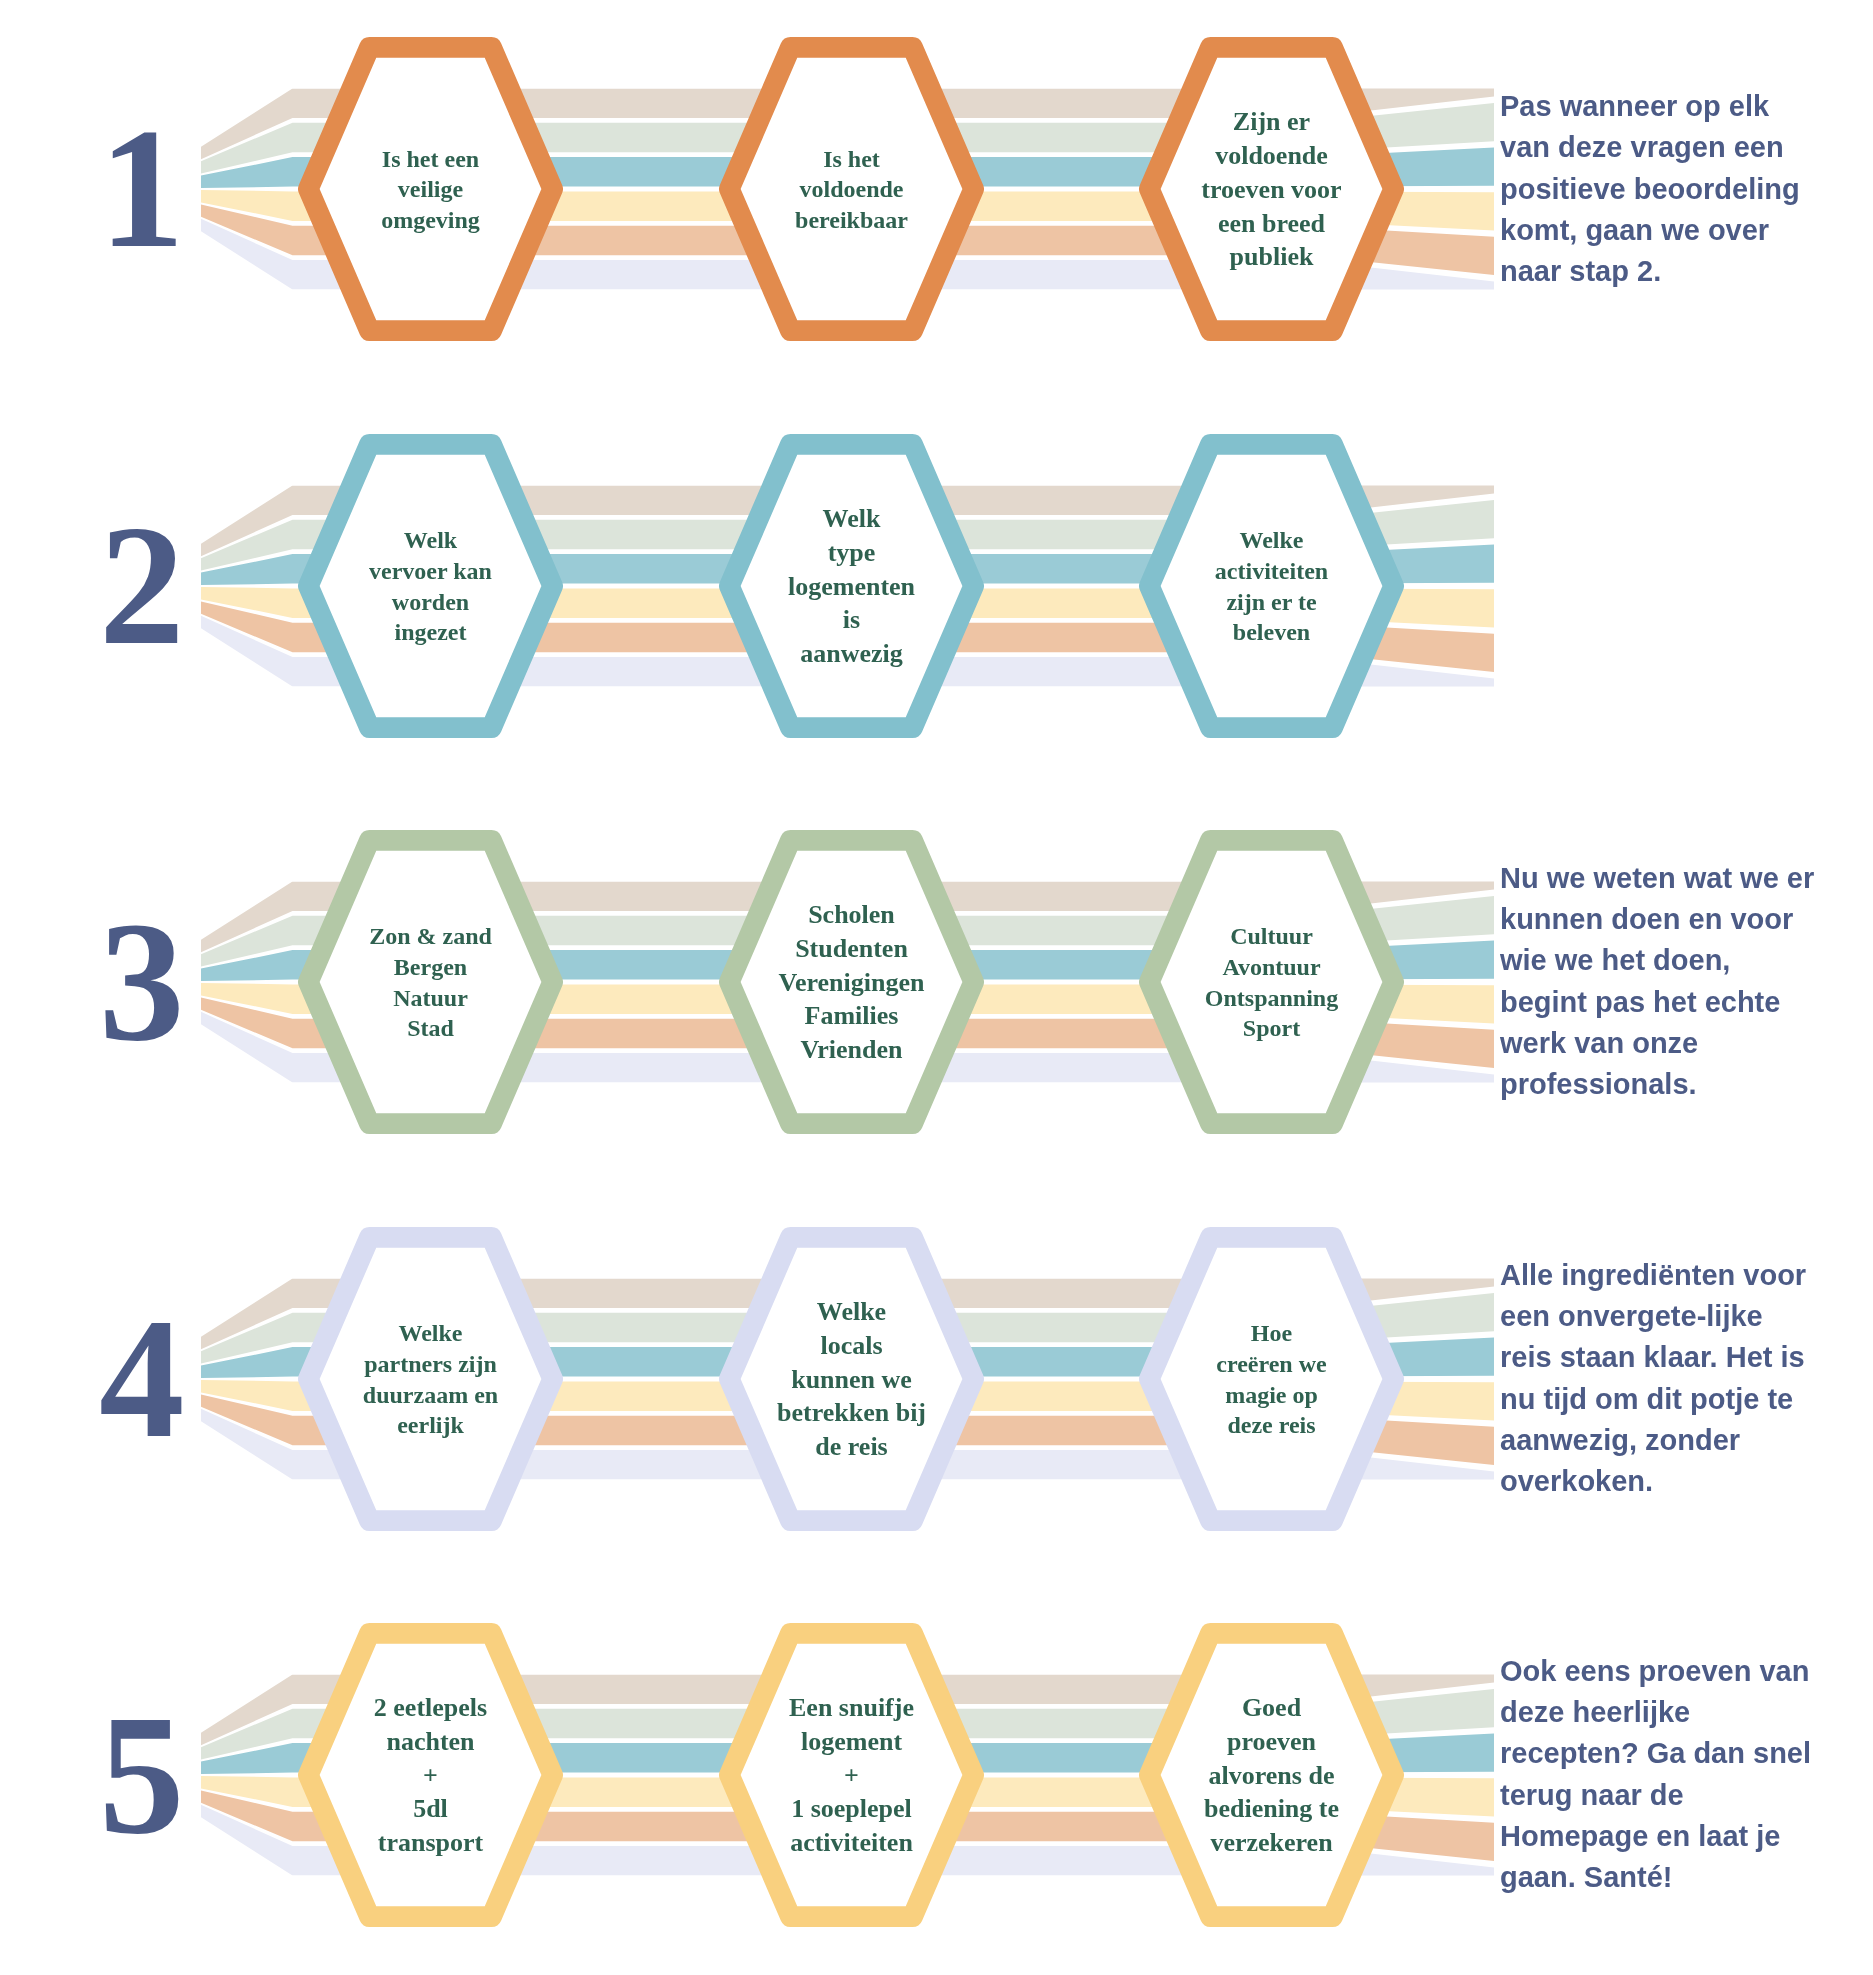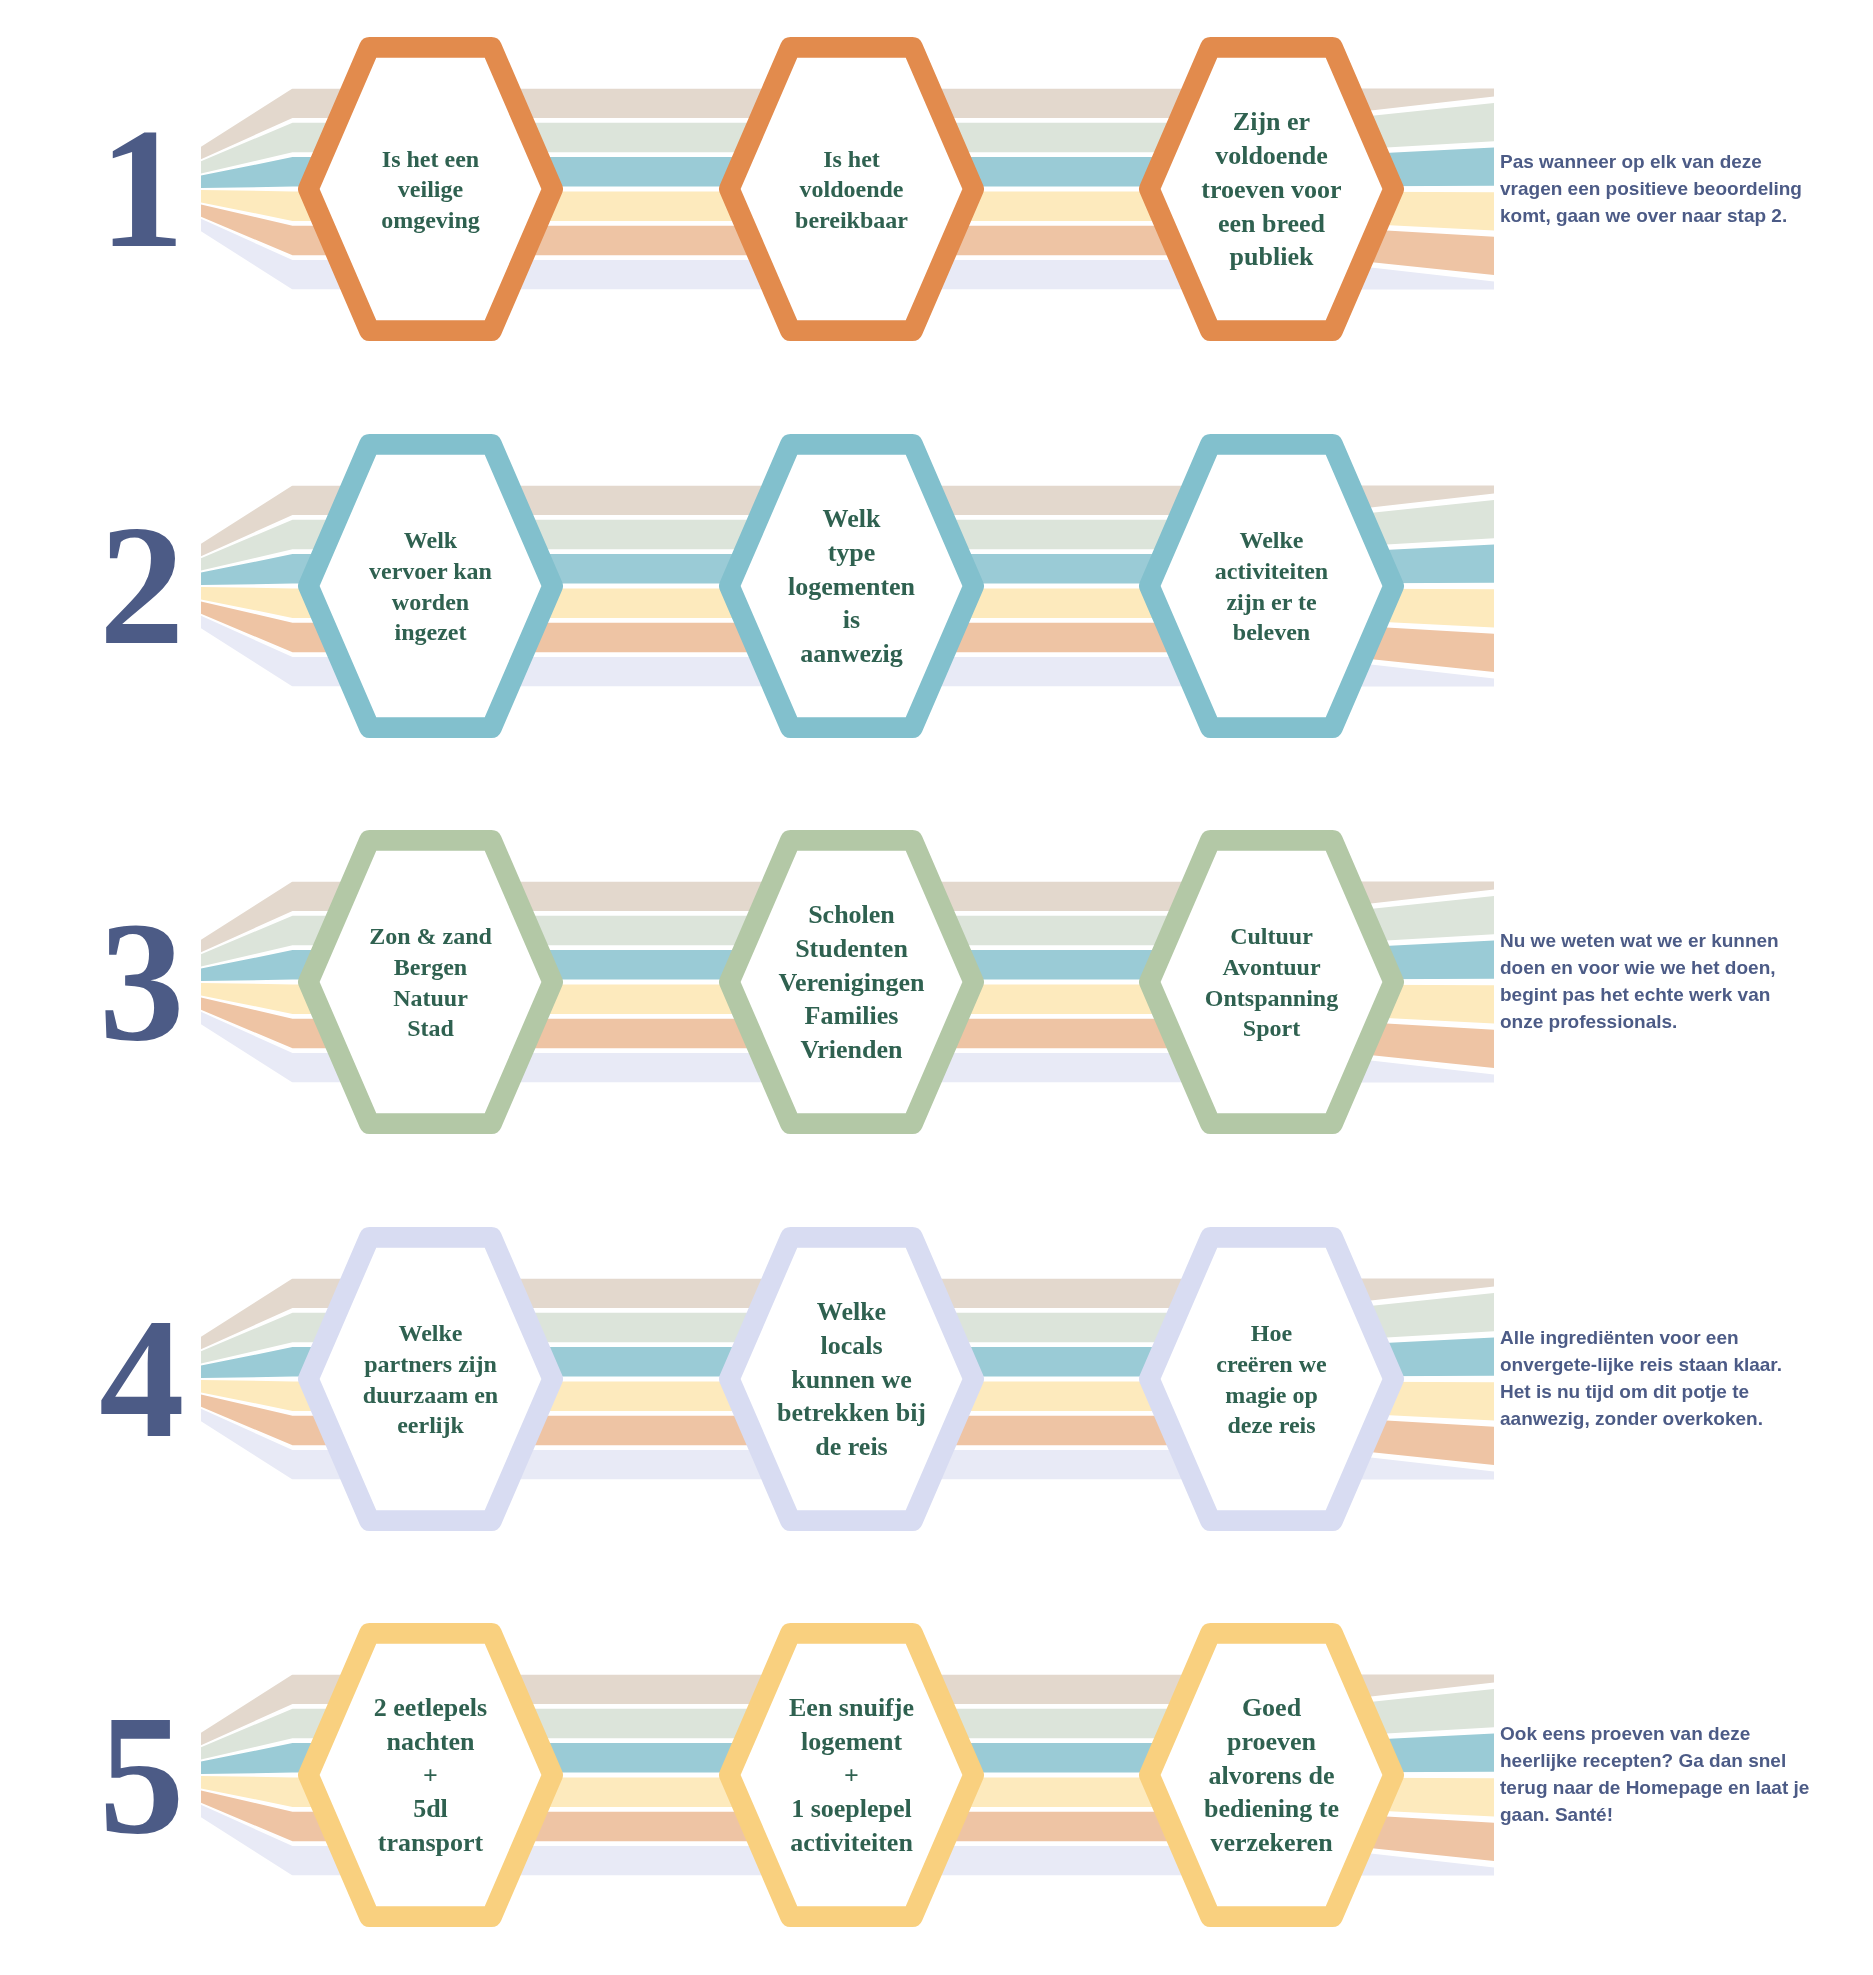--- a/index.html
+++ b/index.html
@@ -77,21 +77,21 @@
 
   
   .desc{
     position:absolute;
     left:1500px;
     top:50%;
     transform:translateY(-50%);
     width:317px;
     font-family:"Liberation Sans", sans-serif;
     font-weight:700;
-    font-size:19px;
+    font-size:29px;
     line-height:1.42;
     color:#4c5b86;
     white-space:pre-line;
   }
 
   .small-lbl .label{font-size:26px;line-height:1.3;padding:0 51px;}
 </style>
 </head>
 <body>
 

